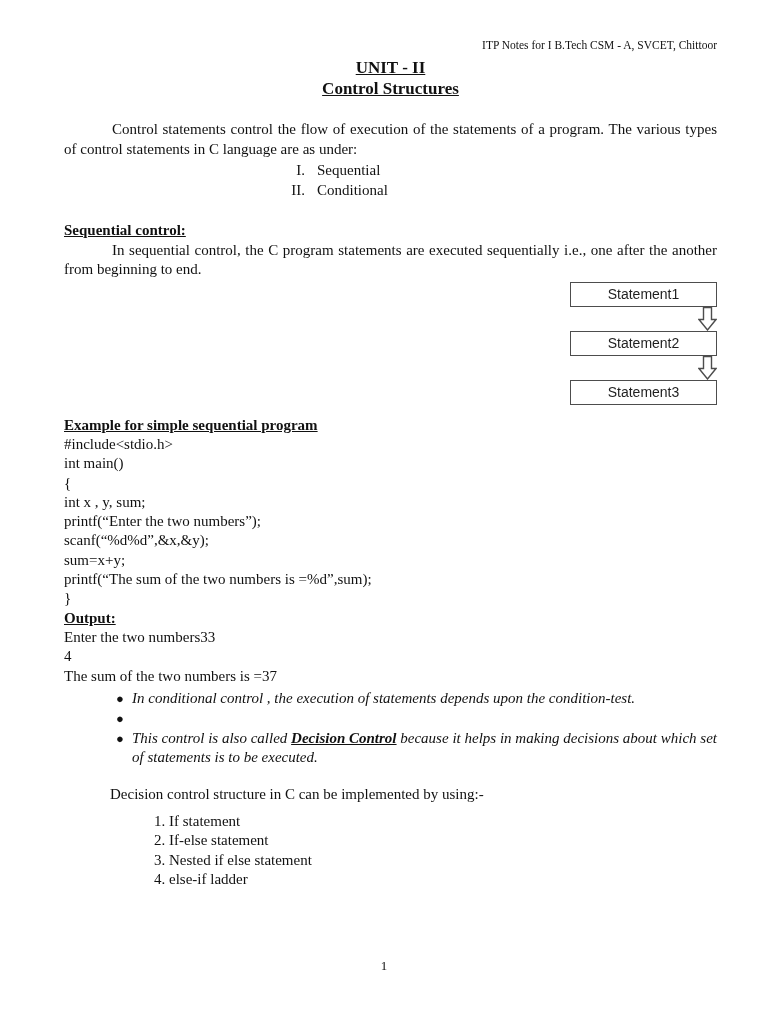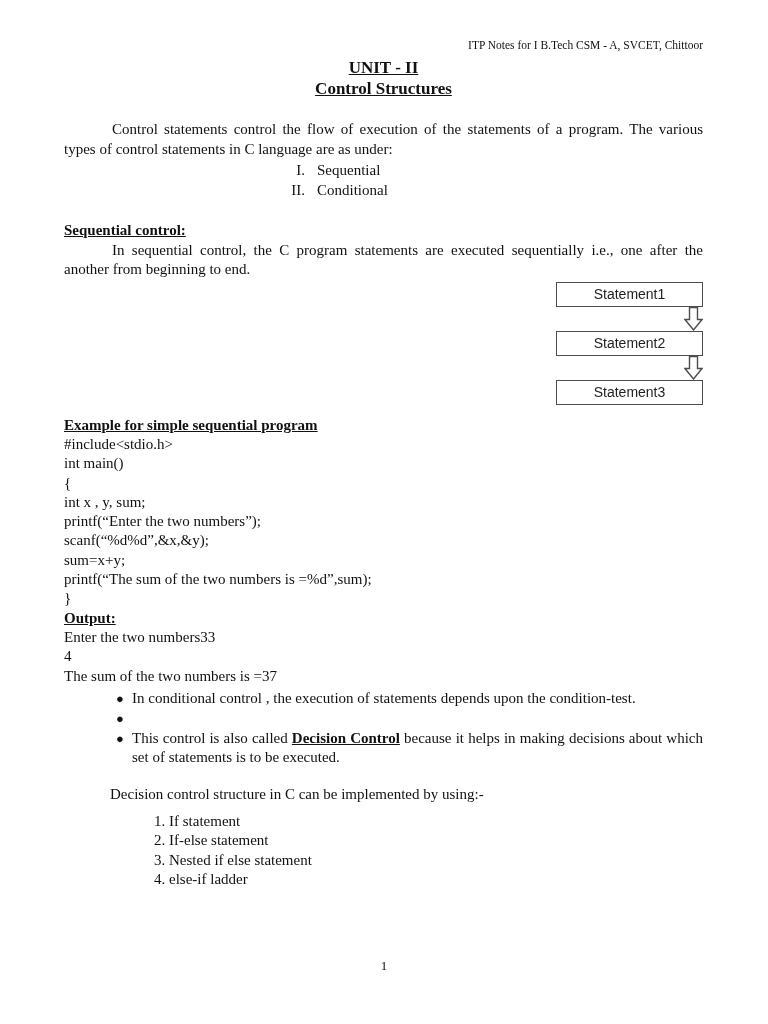--- a/index.html
+++ b/index.html
@@ -7,21 +7,21 @@
   body {
     font-family: "Liberation Serif", serif;
     color: #111111;
     font-size: 15px;
     line-height: 1.3;
   }
   .page {
     position: relative;
     width: 768px;
     height: 1000px;
-    padding: 38px 65px 0 64px;
+    padding: 38px 51px 0 64px;
     background: #ffffff;
   }
   .header-note {
     text-align: right;
     font-size: 11.5px;
     line-height: 15px;
     margin-bottom: 4px;
   }
   .doc-title {
     text-align: center;
@@ -80,21 +80,21 @@
     display: flex;
     text-align: justify;
     line-height: 19.8px;
   }
   .bullet-marker {
     flex: 0 0 auto;
     width: 16px;
     margin-left: 52px;
     font-size: 13px;
   }
-  .bullet-text { flex: 1 1 auto; }
+  .bullet-text { flex: 1 1 auto; font-style: italic; }
   .decision-intro {
     margin-top: 17px;
     margin-left: 46px;
     line-height: 19.5px;
   }
   .impl-list { margin-top: 7px; margin-left: 90px; }
   .impl-list div { line-height: 19.5px; }
   .page-number {
     position: absolute;
     top: 958px;

